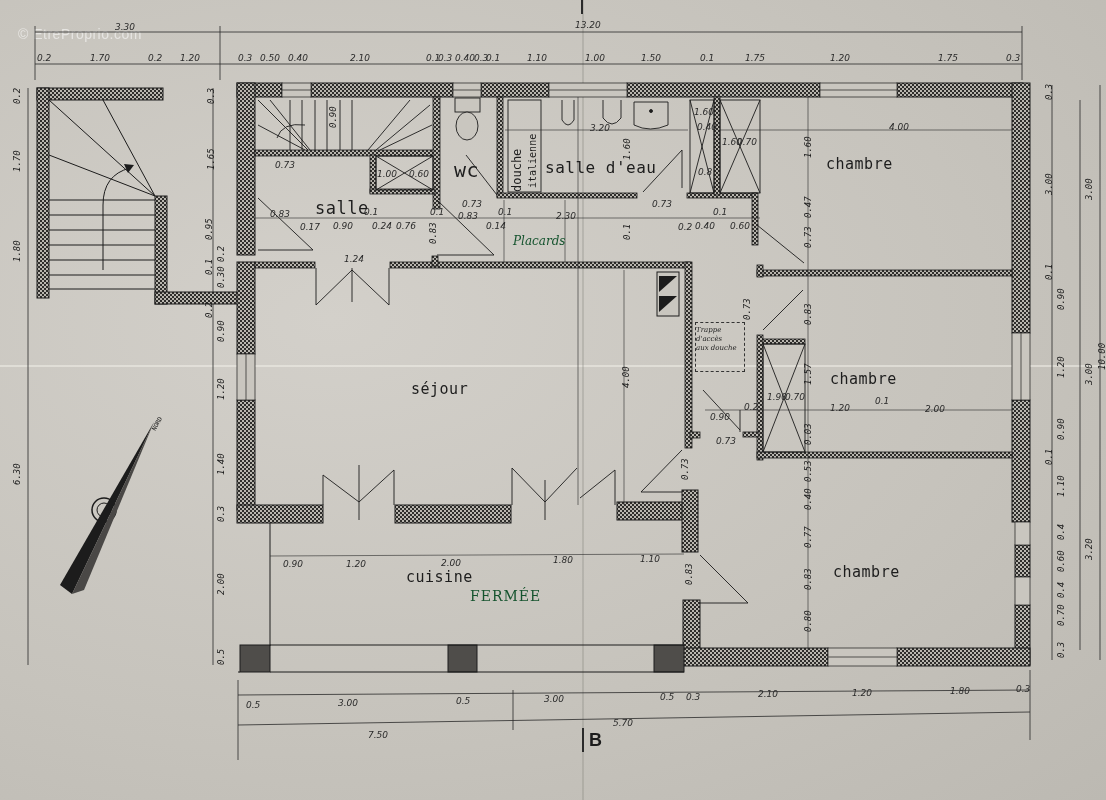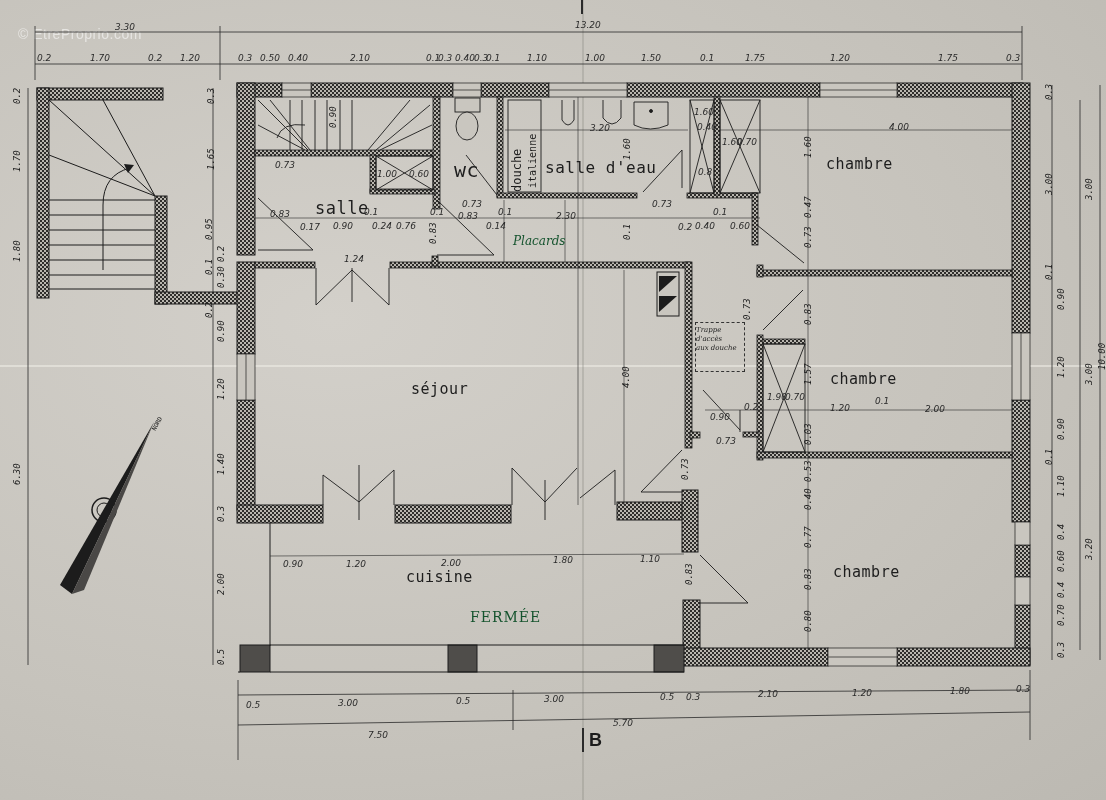--- a/index.html
+++ b/index.html
@@ -460,21 +460,21 @@
 <div class="room" style="left:315px;top:198px;font-size:17px">salle</div>
 <div class="room" style="left:454px;top:158px;font-size:20px">wc</div>
 <div class="room" style="left:545px;top:158px;font-size:16px">salle d'eau</div>
 <div class="vert-text" style="left:510px;top:192px;font-size:12px">douche</div>
 <div class="vert-text" style="left:527px;top:188px;font-size:10px">italienne</div>
 <div class="room" style="left:826px;top:155px">chambre</div>
 <div class="room" style="left:830px;top:370px">chambre</div>
 <div class="room" style="left:411px;top:380px">séjour</div>
 <div class="room" style="left:406px;top:568px">cuisine</div>
 <div class="room" style="left:833px;top:563px">chambre</div>
-<div class="handwritten" style="left:470px;top:609px;font-size:14px;font-style:normal;letter-spacing:1px">FERMÉE</div>
+<div class="handwritten" style="left:470px;top:588px;font-size:14px;font-style:normal;letter-spacing:1px">FERMÉE</div>
 <div class="handwritten" style="left:513px;top:234px">Placards</div>
 
 <div class="trappe" style="left:695px;top:322px;width:50px;height:50px">
   <div>Trappe</div>
   <div>d'accès</div>
   <div>aux douche</div>
 </div>
 
 <div class="section-letter" style="left:589px;top:730px">B</div>
 <div class="floor-label" style="left:578px;top:800px">étage</div>

